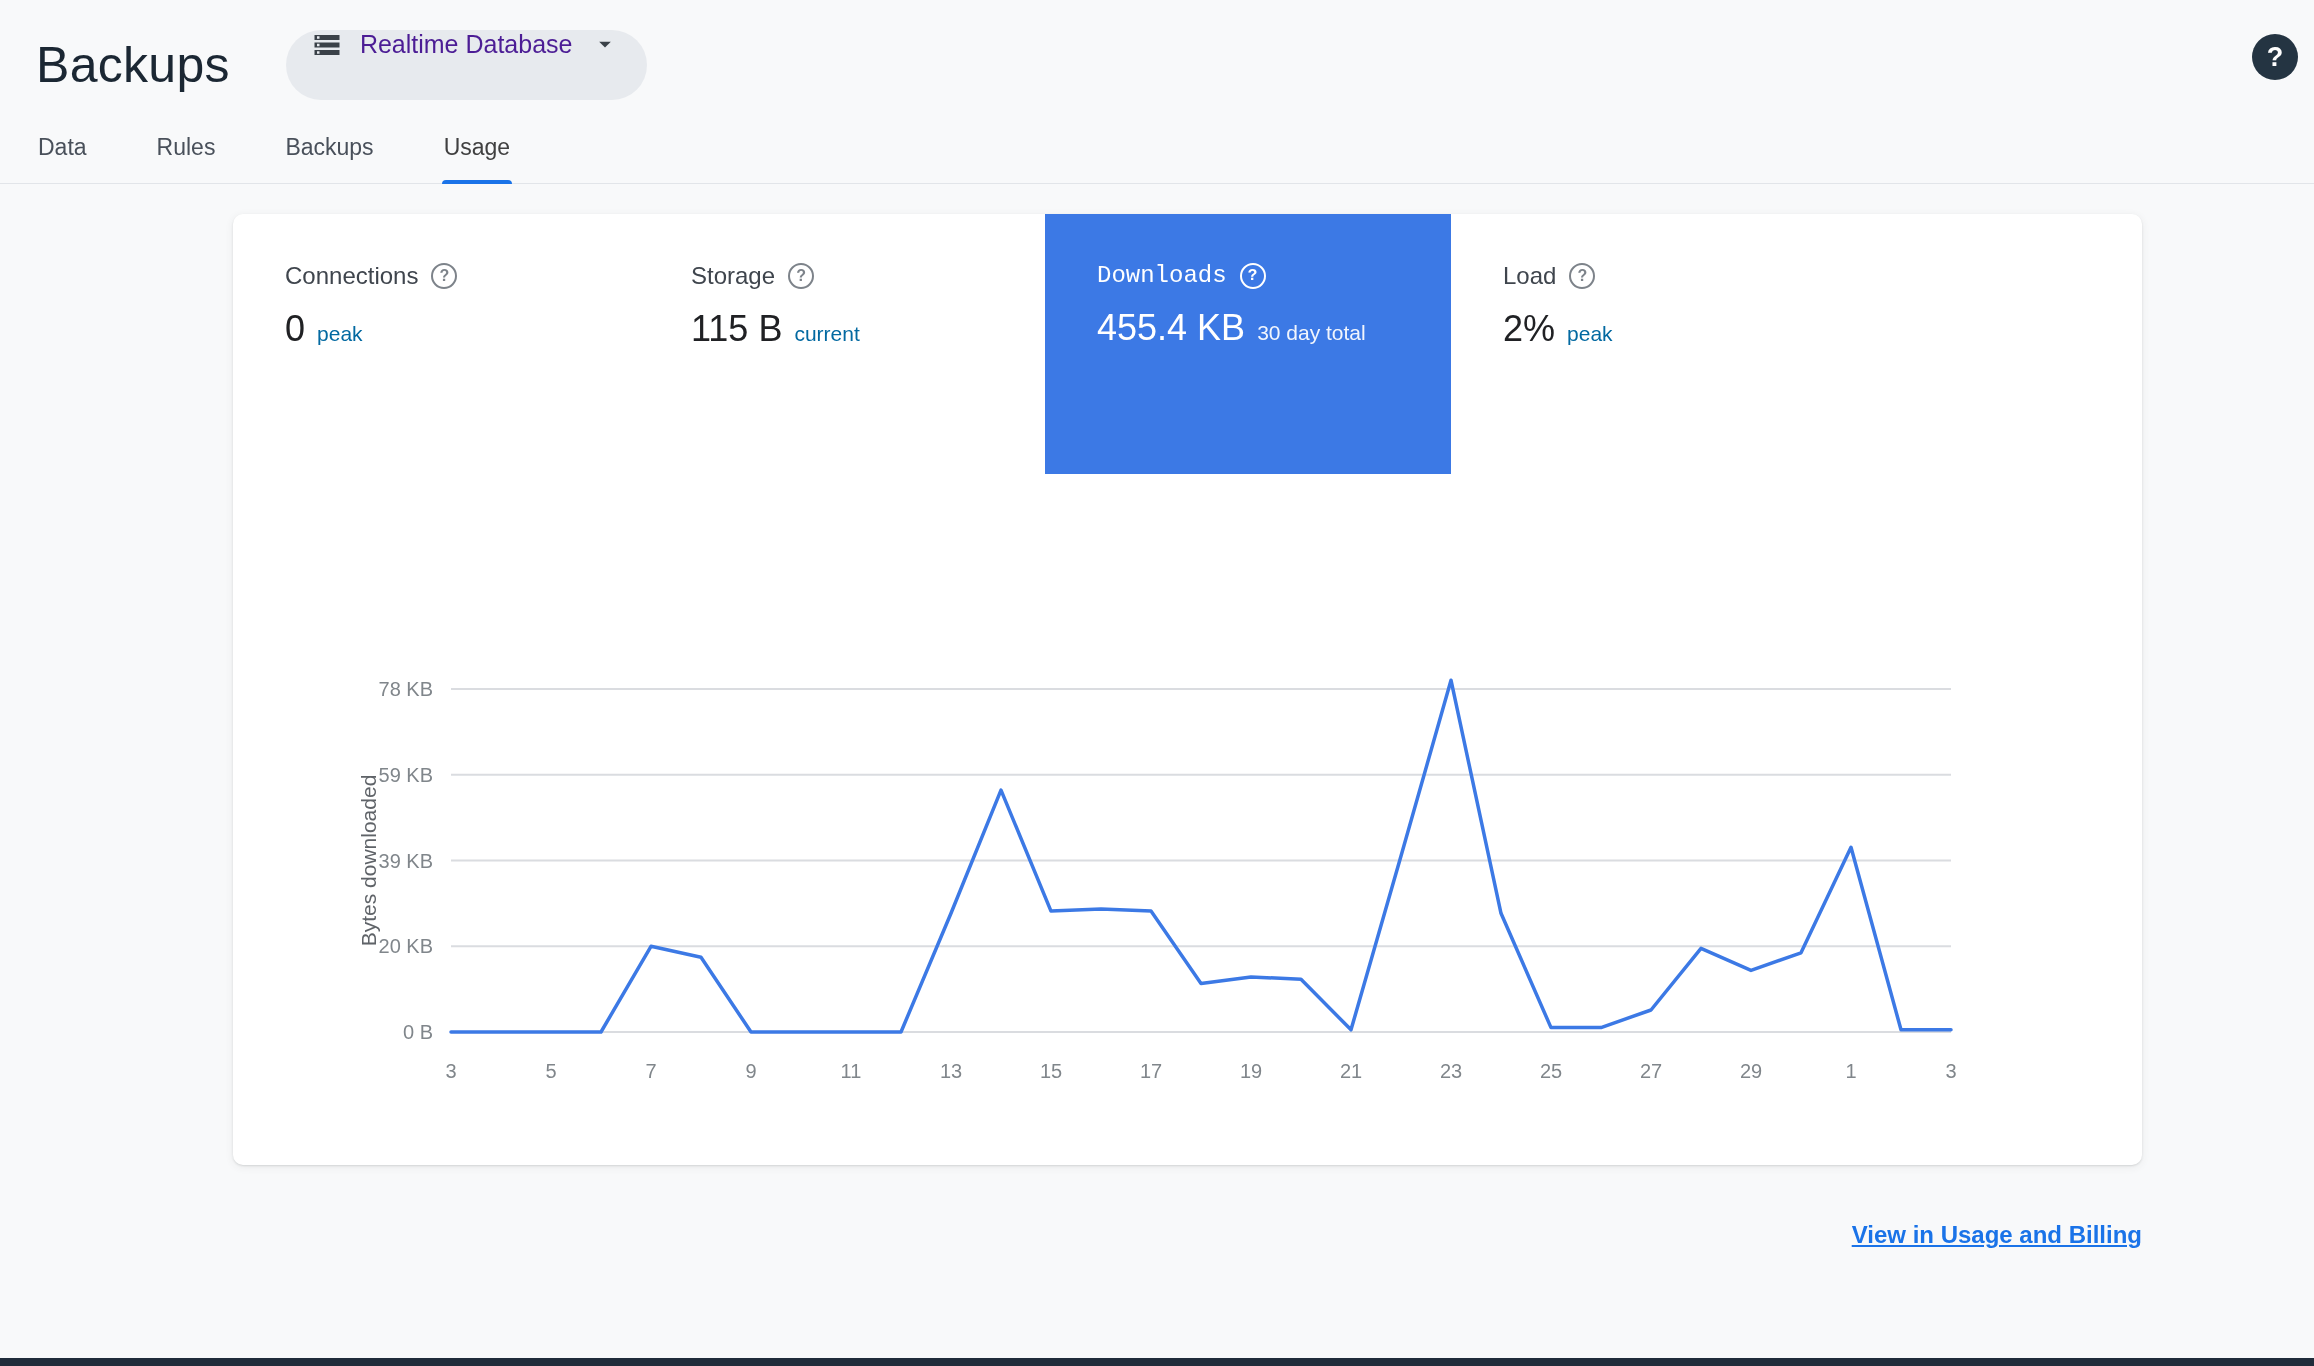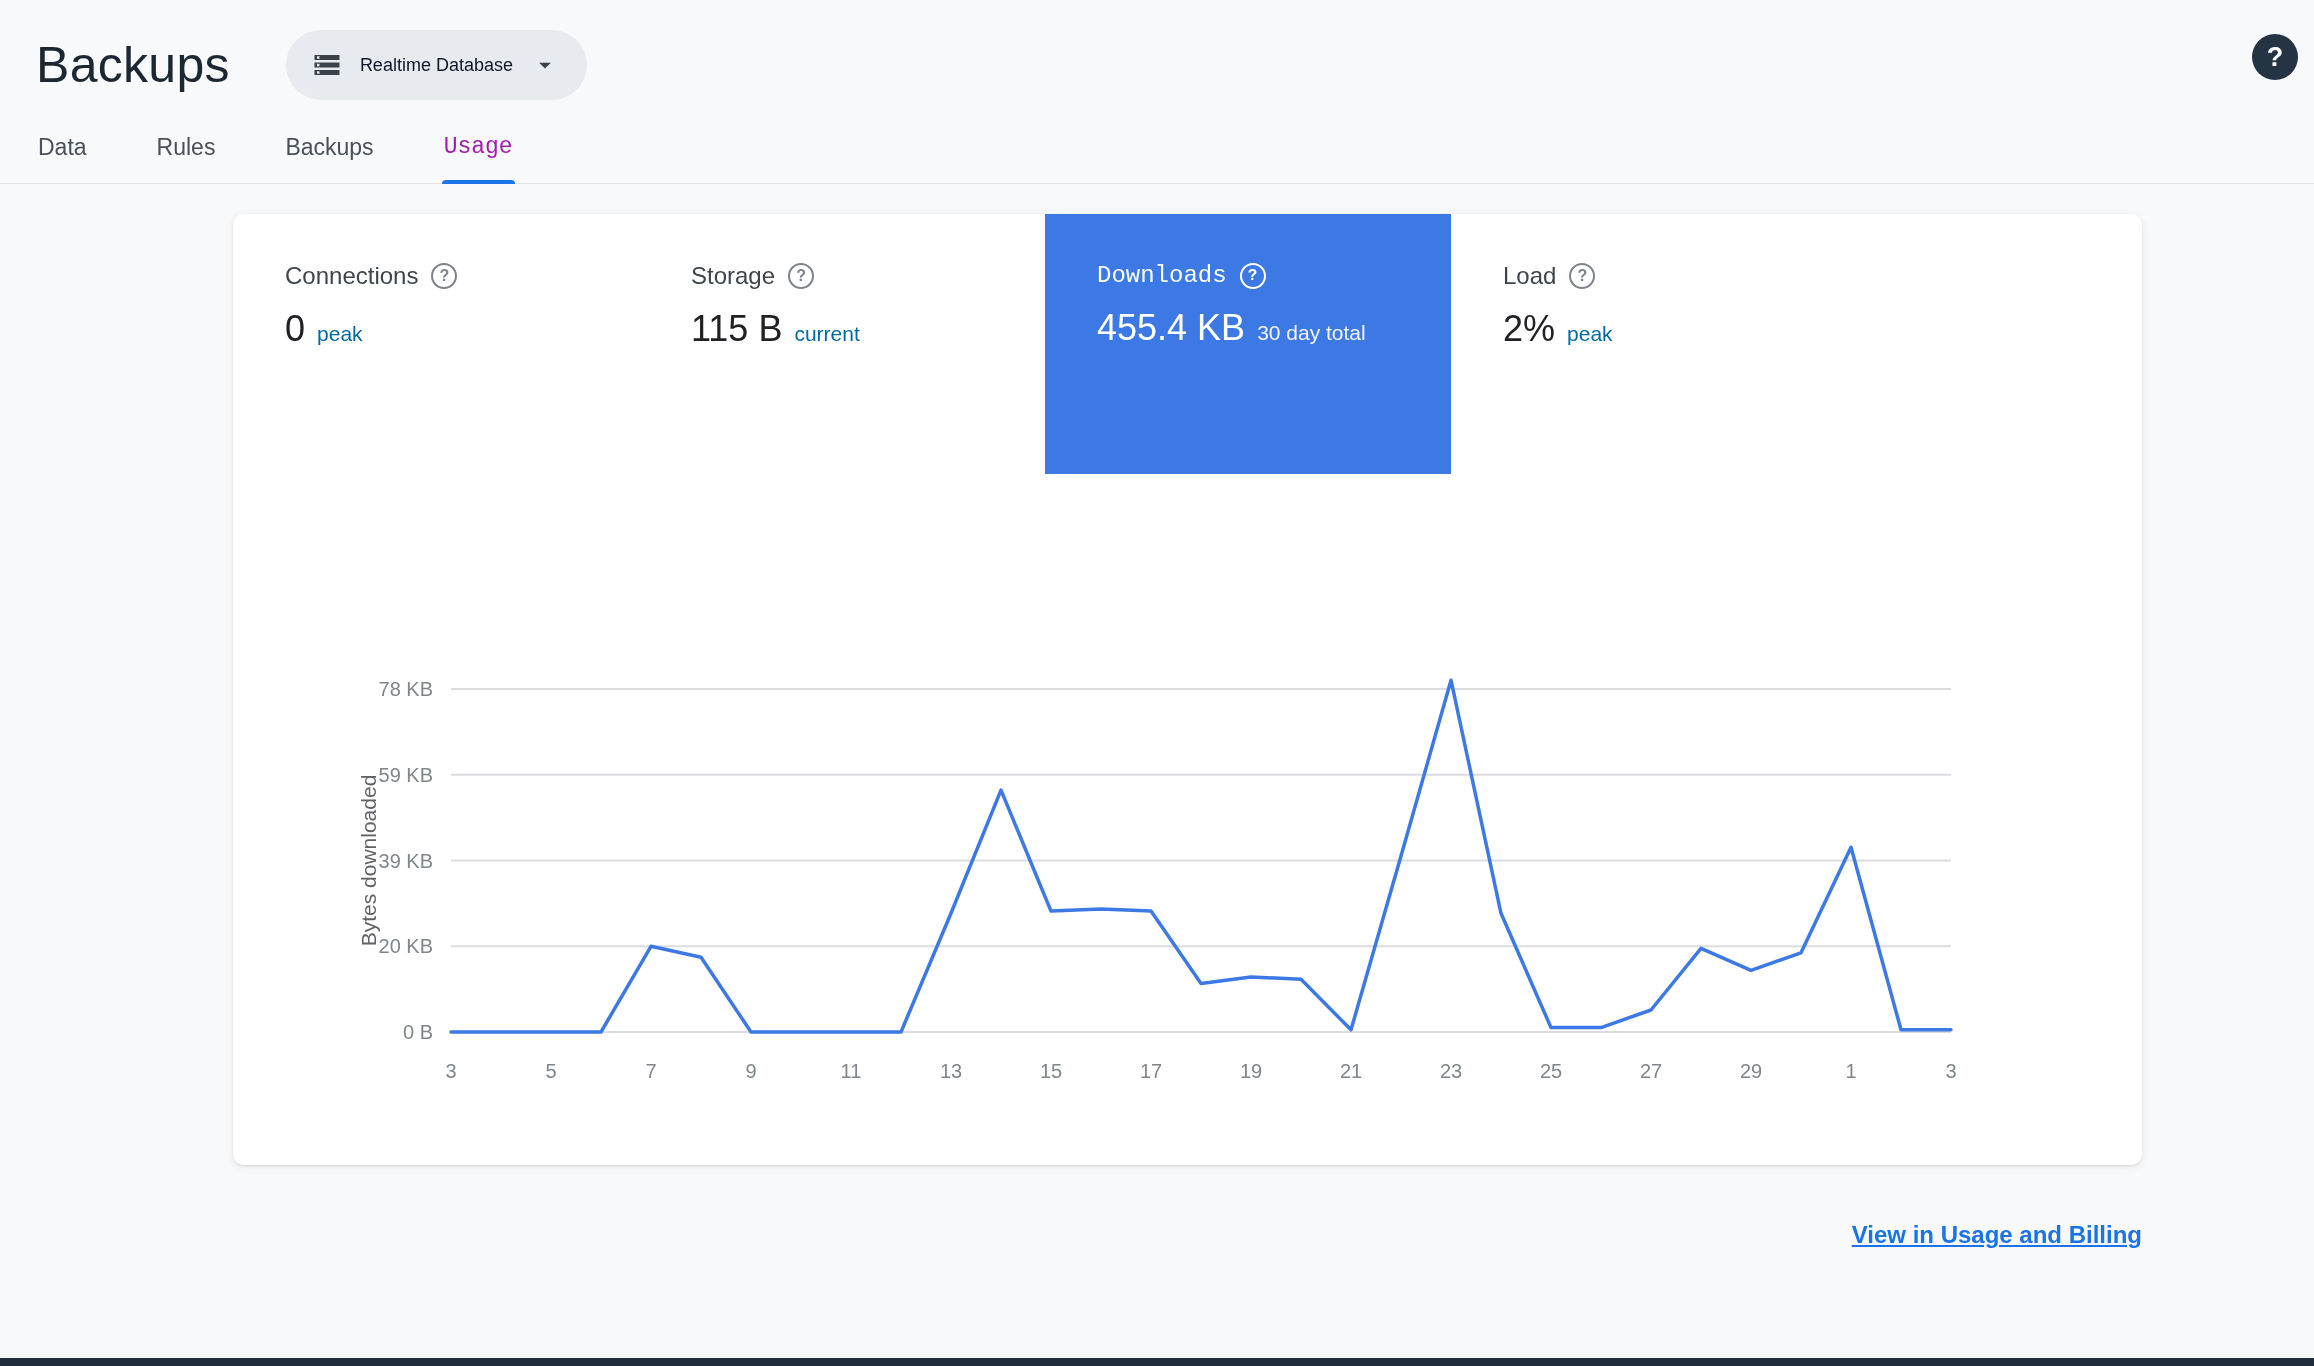--- a/index.html
+++ b/index.html
@@ -10,39 +10,39 @@
     color: #202124;
     position: relative;
     overflow: hidden;
   }
   svg { display: block; font-family: inherit; }
 
   
   .header { display: flex; align-items: center; padding: 30px 0 0 36px; position: relative; }
   .page-title { font-size: 50px; font-weight: 500; color: #1b2733; letter-spacing: .3px; }
   .db-pill {
-    display: inline-flex; align-items: center; gap: 18px;
+    display: inline-flex; align-items: flex-start; gap: 18px;
     margin-left: 56px; height: 70px; padding: 0 28px 0 26px;
     border: none; border-radius: 36px; background: #e7eaee;
-    font-family: inherit; font-size: 18px; font-weight: 500; color: #0f172a;
+    font-family: inherit; font-size: 25px; font-weight: 500; color: #4c1d95;
     cursor: pointer;
   }
   .help-fab {
     position: absolute; top: 34px; right: 16px;
     width: 46px; height: 46px; border-radius: 50%;
     border: none; background: #243442; color: #fff;
     font-family: inherit; font-size: 27px; font-weight: 700;
     display: flex; align-items: center; justify-content: center;
     cursor: pointer;
   }
 
   
   .tabs { display: flex; gap: 66px; padding: 28px 6px 0 36px; border-bottom: 1px solid #e2e5e9; }
   .tab { font-size: 23px; font-weight: 500; color: #49505a; padding: 6px 2px 22px; position: relative; cursor: pointer; }
-  .tab.active { color: #a21caf; font-family: Liberation Mono, monospace; }
+  .tab.active { color: #404040; }
   .tab.active::after {
     content: ""; position: absolute; left: 0; right: 0; bottom: -1px;
     height: 4px; background: #1a73e8; border-radius: 4px 4px 0 0;
   }
 
   
   .date-range { display: flex; align-items: flex-start; gap: 20px; width: fit-content; margin: 18px 176px 0 auto; cursor: pointer; }
   .cal-wrap { margin-top: 8px; }
   .dr-col { width: 352px; }
   .dr-top {

